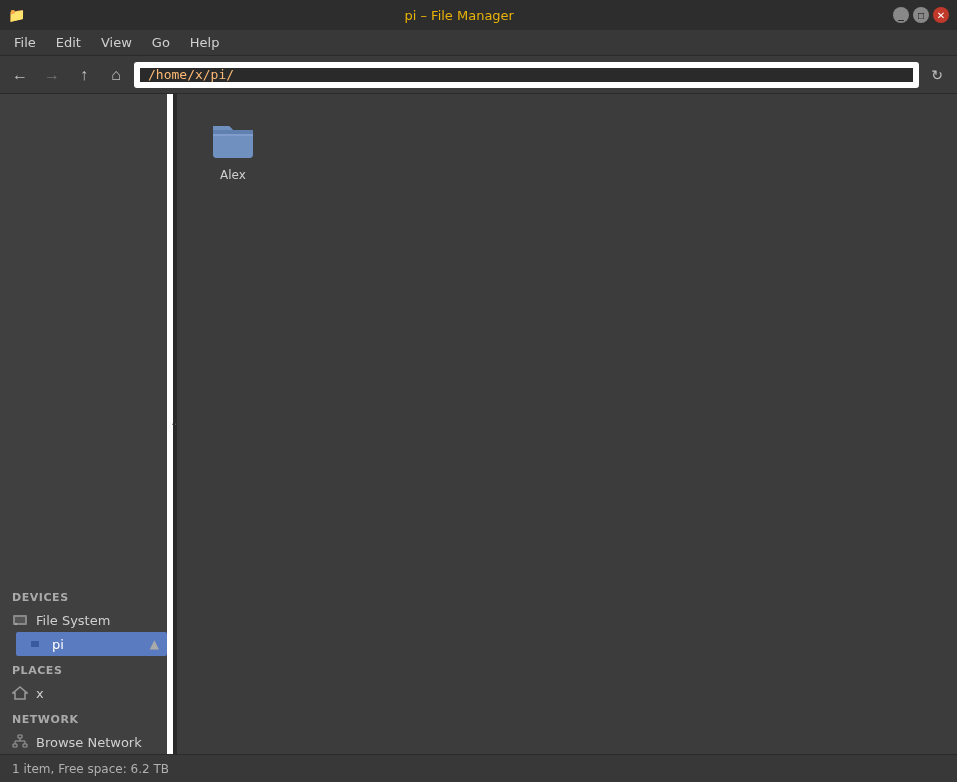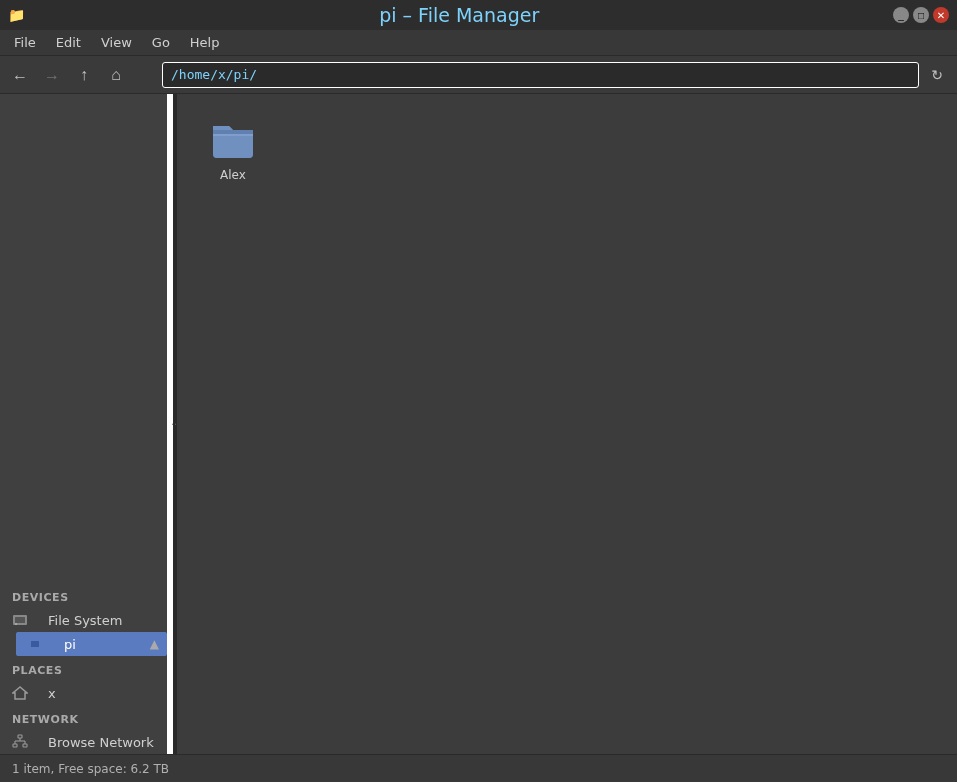--- a/index.html
+++ b/index.html
@@ -25,22 +25,22 @@
       user-select: none;
     }
     .title-bar-left {
       display: flex;
       align-items: center;
       gap: 6px;
     }
     .title-bar-text {
       flex: 1;
       text-align: center;
-      color: #7dd3fc;
-      font-size: 19px;
+      color: #eab308;
+      font-size: 13px;
     }
     .window-controls {
       display: flex;
       gap: 4px;
       margin-left: auto;
     }
     .win-btn {
       width: 16px;
       height: 16px;
       border-radius: 50%;
@@ -92,28 +92,27 @@
       align-items: center;
       justify-content: center;
       color: #c0c0c0;
       font-size: 16px;
     }
     .toolbar-btn:disabled { opacity: 0.4; cursor: default; }
     .address-bar {
       flex: 1;
       height: 26px;
       background: #2a2a2a;
-      border: 1px solid #ffffff;
+      border: 6px solid #ffffff;
       border-radius: 3px;
-      color: #7dd3fc;
+      color: #fdba74;
       padding: 0 8px;
       font-size: 13px;
       font-family: monospace;
       outline: none;
-      margin-left: 28px;
     }
     .toolbar-reload {
       width: 28px;
       height: 28px;
       background: transparent;
       border: none;
       cursor: pointer;
       display: flex;
       align-items: center;
       justify-content: center;
@@ -148,21 +147,21 @@
       padding: 8px 12px 4px 12px;
       letter-spacing: 0.05em;
       text-transform: uppercase;
     }
     .sidebar-item {
       display: flex;
       align-items: center;
       padding: 4px 8px 4px 12px;
       cursor: pointer;
       border-radius: 2px;
-      gap: 20px;
+      gap: 8px;
       color: #d0d0d0;
     }
     .sidebar-item.active {
       background: #5a7bbf;
       color: #fff;
       margin-left: 16px;
     }
     .sidebar-item-icon {
       width: 16px;
       height: 16px;

